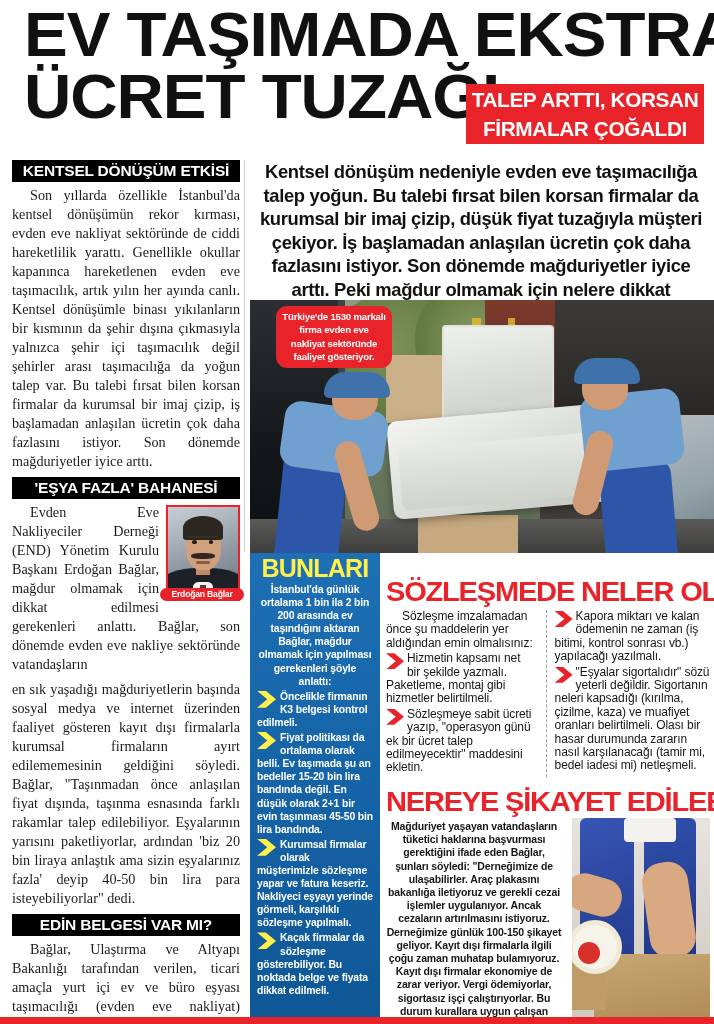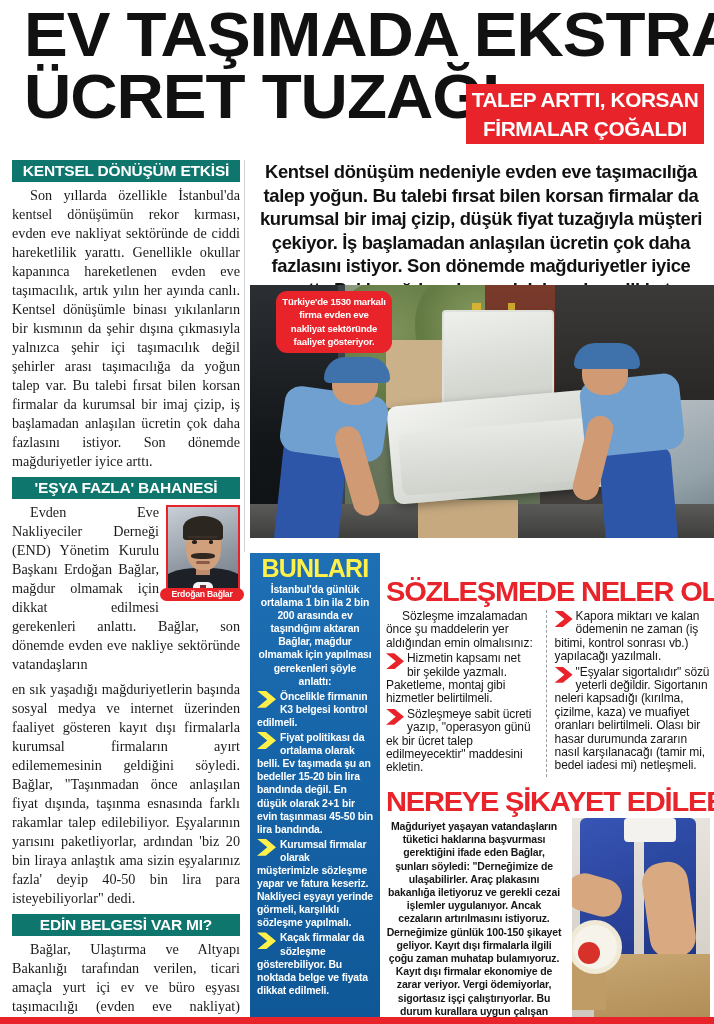--- a/index.html
+++ b/index.html
@@ -26,21 +26,21 @@
     background:#e8232a;color:#fff;
     font-family:"Liberation Sans", sans-serif;font-weight:bold;
     font-size:21px;line-height:29px;text-align:center;letter-spacing:-0.4px;
     padding-top:1px;box-sizing:border-box;
   }
   .kicker span{display:block;transform:scaleX(0.99);}
 
   
   .leftcol{position:absolute;left:12px;top:160px;width:228px;}
   .secbar{
-    background:#0f766e;color:#fff;
+    background:#000000;color:#fff;
     font-family:"Liberation Sans", sans-serif;font-weight:bold;
     font-size:15.5px;line-height:22px;height:22px;text-align:center;
     letter-spacing:-0.2px;margin-bottom:4px;
   }
   .body-serif{
     font-family:"Liberation Serif", serif;
     font-size:14.2px;line-height:19px;color:#1a1a1a;text-align:justify;
     text-indent:18px;margin:0 0 6px 0;
   }
   .body-serif.noind{text-indent:0;}
@@ -71,21 +71,21 @@
 
   
   .lead{
     position:absolute;left:252px;top:160px;width:458px;
     font-family:"Liberation Sans", sans-serif;font-weight:bold;
     font-size:18.4px;line-height:23.5px;color:#111;text-align:center;
     letter-spacing:-0.35px;
   }
 
   
-  .mainphoto{position:absolute;left:250px;top:285px;width:464px;height:253px;overflow:hidden;}
+  .mainphoto{position:absolute;left:250px;top:300px;width:464px;height:253px;overflow:hidden;}
   .mp-sky{position:absolute;inset:0;background:linear-gradient(180deg,#8d9b7e 0%,#6f7f62 40%,#5d6b53 100%);}
   .mp-tree{position:absolute;left:78px;top:-10px;width:160px;height:140px;background:radial-gradient(circle at 40% 40%,#7d9258 0%,#5e7540 60%,#465a2f 100%);border-radius:46%;opacity:.95;}
   .mp-tree2{position:absolute;left:165px;top:-20px;width:130px;height:120px;background:radial-gradient(circle at 50% 50%,#8a9d62 0%,#627a43 70%);border-radius:48%;}
   .mp-truck{position:absolute;left:0;top:0;width:92px;height:253px;background:linear-gradient(180deg,#2b2f33 0%,#14171a 60%,#0e1113 100%);}
   .mp-truckedge{position:absolute;left:88px;top:0;width:7px;height:253px;background:#3d4349;}
   .mp-bldg{position:absolute;left:290px;top:0;width:174px;height:253px;background:linear-gradient(180deg,#3c3a38 0%,#2a2826 45%,#4a4744 100%);}
   .mp-bldg2{position:absolute;left:235px;top:0;width:70px;height:150px;background:linear-gradient(180deg,#7a3a2c 0%,#5d2c21 100%);}
   .mp-rail{position:absolute;left:222px;top:18px;width:9px;height:180px;background:#d5b233;}
   .mp-rail2{position:absolute;left:258px;top:18px;width:7px;height:170px;background:#c9a72d;}
   .mp-glass{position:absolute;left:368px;top:115px;width:96px;height:138px;background:linear-gradient(160deg,#cfd6db 0%,#9fb0b9 60%,#6f8089 100%);opacity:.88;}

